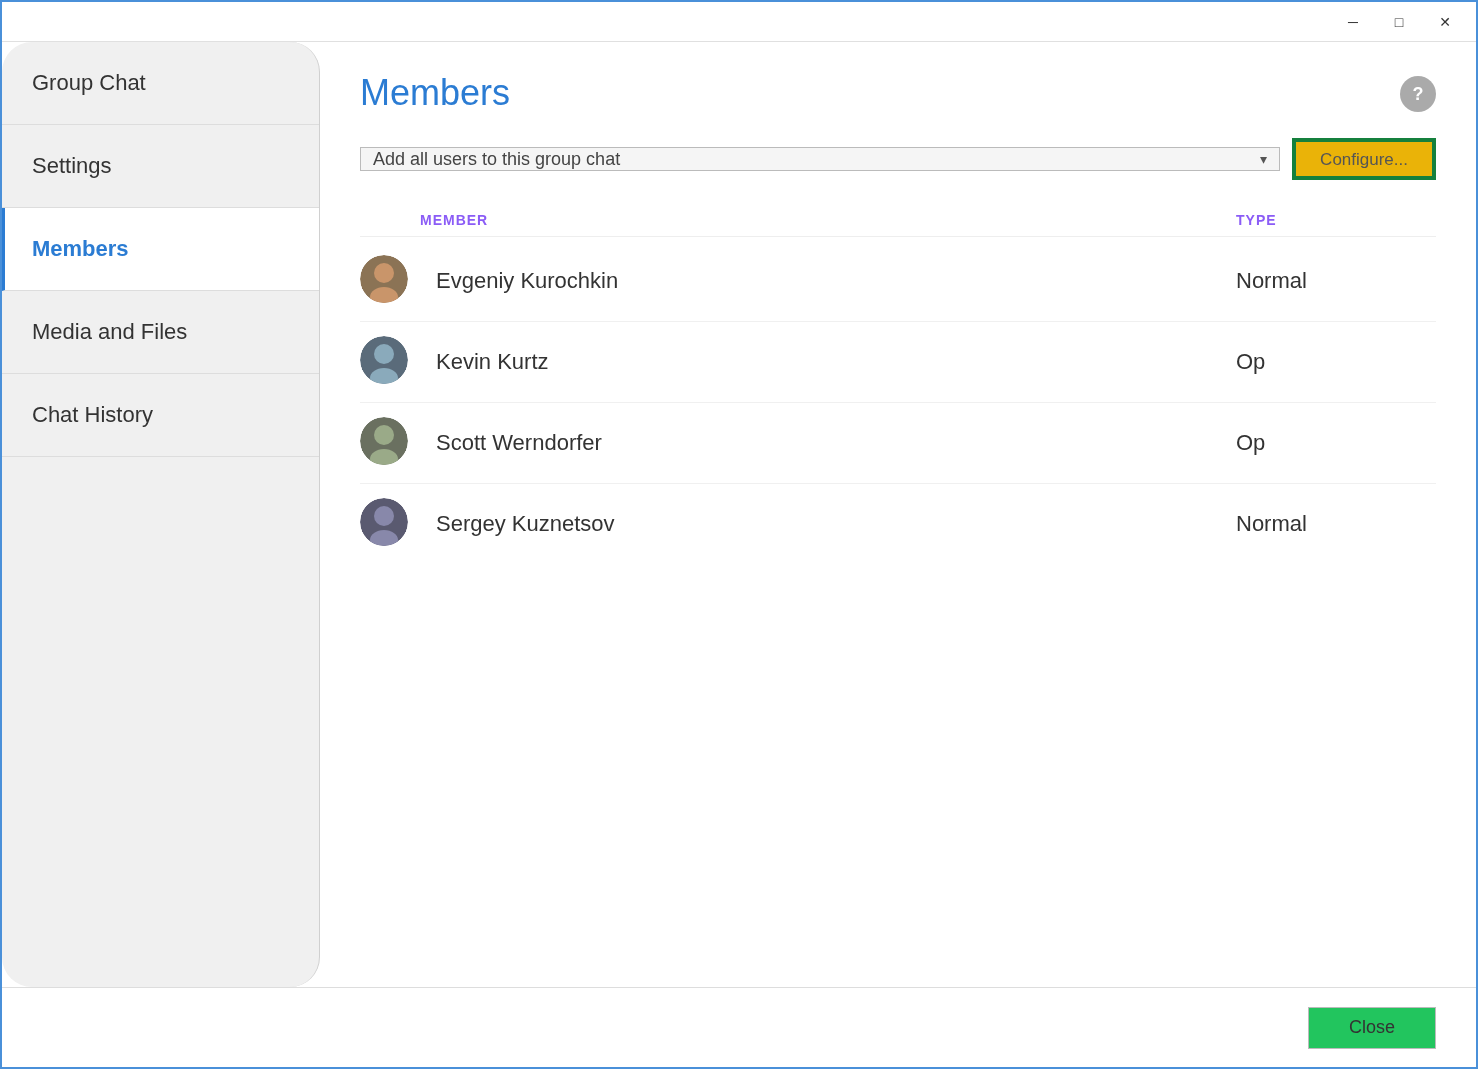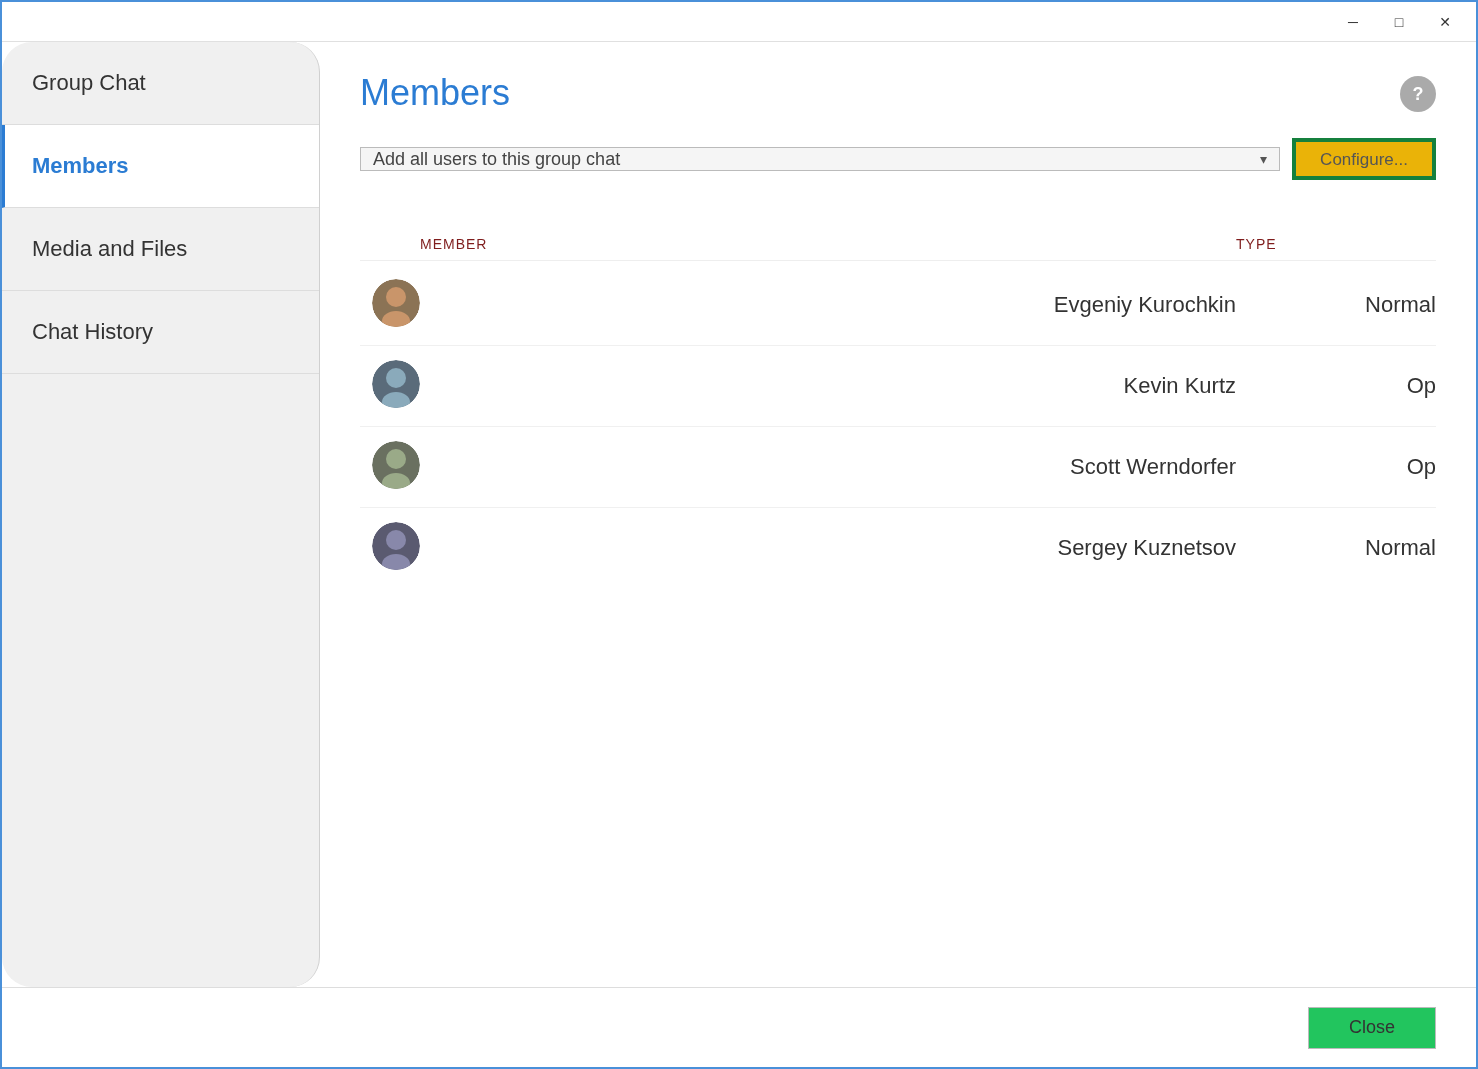--- a/index.html
+++ b/index.html
@@ -174,32 +174,30 @@
     .col-member {
       flex: 1;
     }
 
     .col-type {
       width: 200px;
     }
 
     .th-label {
       font-size: 14px;
-      color: #7f1d1d;
+      color: #8b5cf6;
       letter-spacing: 1px;
-      font-weight: 400;
-      margin-top: 24px;
+      font-weight: 700;
     }
 
     .member-row {
       display: flex;
       align-items: center;
       padding: 14px 0;
       border-bottom: 1px solid #f0f0f0;
-      text-align: right;
     }
 
     .member-row:last-child {
       border-bottom: none;
     }
 
     .member-name {
       font-size: 22px;
       color: #333;
       flex: 1;
@@ -240,20 +238,21 @@
   <div class="titlebar">
     <button class="titlebar-btn">─</button>
     <button class="titlebar-btn">□</button>
     <button class="titlebar-btn close-btn">✕</button>
   </div>
 
   <div class="content">
 
     <div class="sidebar">
       <div class="nav-item">Group Chat</div>
+      <div class="nav-item">Settings</div>
       <div class="nav-item active">Members</div>
       <div class="nav-item">Media and Files</div>
       <div class="nav-item">Chat History</div>
     </div>
 
     <div class="main">
       <div class="main-header">
         <h1 class="page-title">Members</h1>
         <div class="help-icon">?</div>
       </div>

